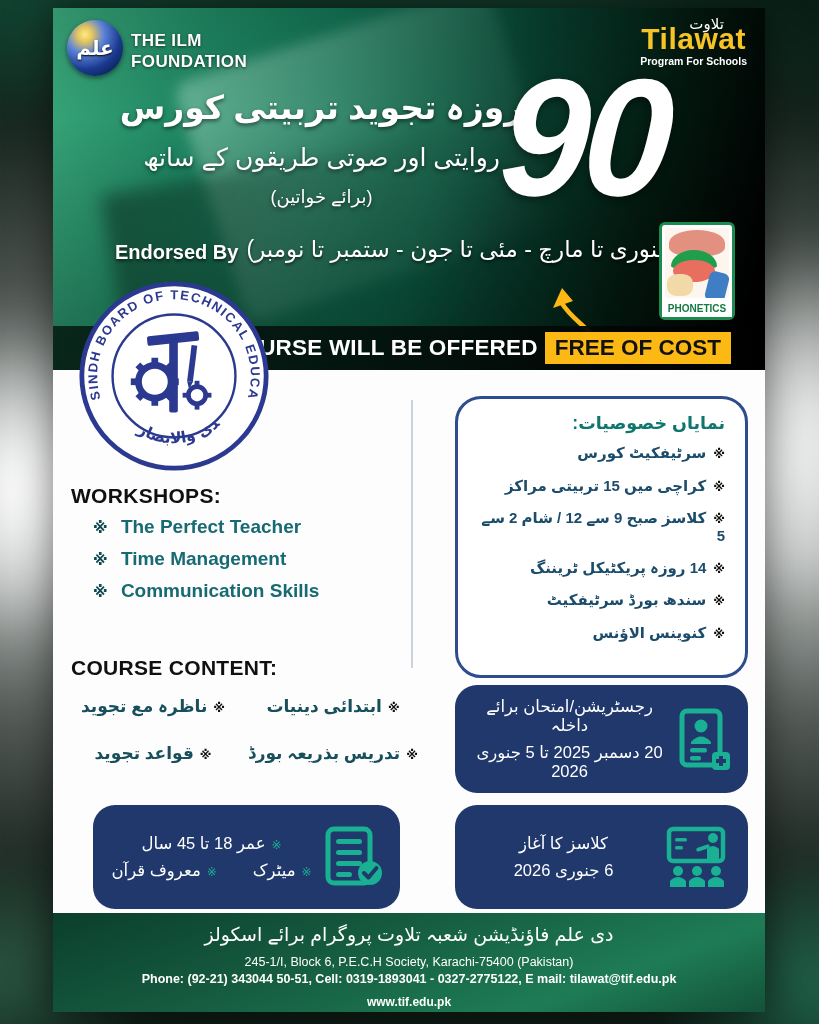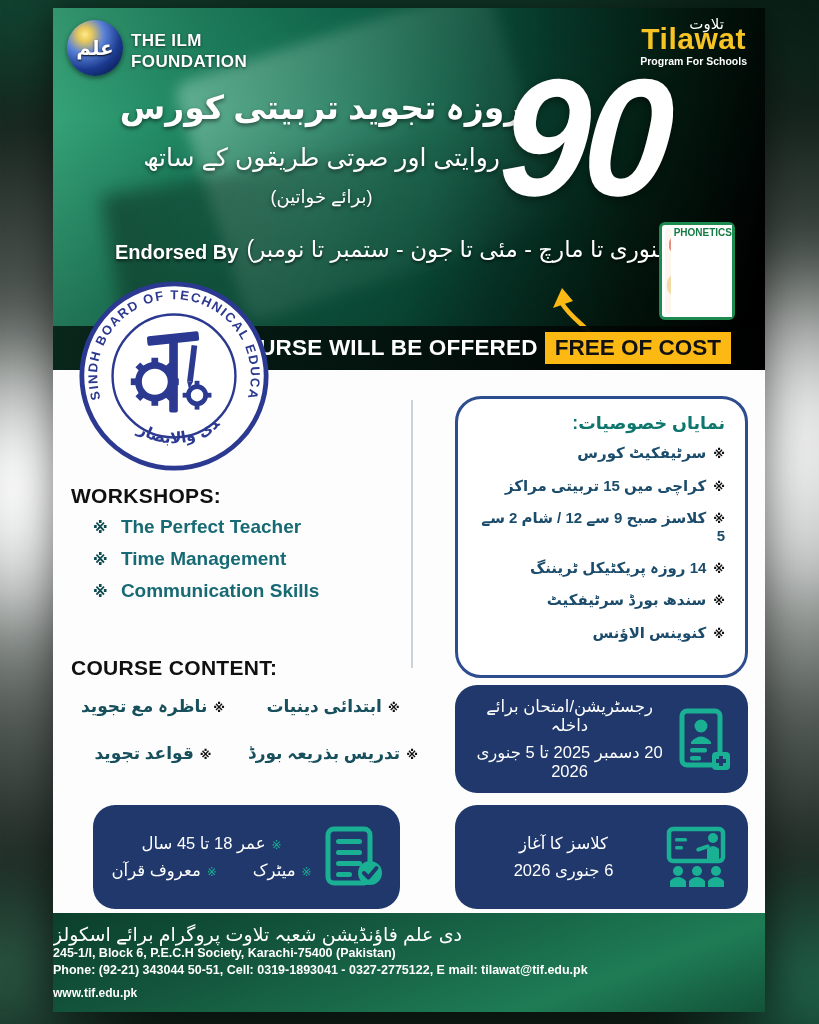--- a/index.html
+++ b/index.html
@@ -51,21 +51,21 @@
   .title-block{position:absolute;left:66px;top:80px;width:405px;text-align:center;color:#fff;direction:rtl;}
   .title-block .l1{font-size:33px;font-weight:800;text-shadow:0 2px 4px rgba(0,0,0,.55);}
   .title-block .l2{font-size:25px;margin-top:16px;text-shadow:0 2px 4px rgba(0,0,0,.55);}
   .title-block .l3{font-size:18px;margin-top:14px;text-shadow:0 2px 4px rgba(0,0,0,.55);}
   .ninety{position:absolute;left:448px;top:50px;color:#fff;font-size:160px;line-height:1;font-weight:900;
     font-style:italic;transform:scaleY(1.04) skewX(-4deg);text-shadow:0 3px 8px rgba(0,0,0,.45);letter-spacing:-6px;}
   .endorsed{position:absolute;left:62px;top:233px;color:#fff;font-weight:800;font-size:20px;text-shadow:0 2px 3px rgba(0,0,0,.6);}
   .dates{position:absolute;left:180px;top:228px;width:460px;text-align:center;color:#fff;font-size:23px;direction:rtl;
     text-shadow:0 2px 3px rgba(0,0,0,.6);}
   .phonetics{position:absolute;left:606px;top:214px;width:76px;height:98px;background:#fff;border:3px solid #1d8a4f;
-    border-radius:6px;box-sizing:border-box;display:flex;}
+    border-radius:6px;box-sizing:border-box;display:flex;flex-direction:column;}
   .mouth{flex:1;position:relative;margin:3px;background:#fdf6ee;border-radius:3px;overflow:hidden;}
   .mouth .skull{position:absolute;left:4px;top:2px;width:56px;height:26px;border-radius:60% 60% 40% 40%;background:#e2907f;}
   .mouth .palate{position:absolute;left:6px;top:22px;width:46px;height:20px;border-radius:50% 50% 50% 50%/80% 80% 20% 20%;background:#1f9e4b;}
   .mouth .tongue{position:absolute;left:8px;top:32px;width:42px;height:22px;border-radius:50%;background:#e86e5f;}
   .mouth .throat{position:absolute;left:42px;top:44px;width:20px;height:30px;background:#3f7ec4;transform:rotate(14deg);border-radius:6px;}
   .mouth .jaw{position:absolute;left:2px;top:46px;width:26px;height:22px;background:#f2d9a8;border-radius:40%;}
   .phonetics .plabel{background:#fff;color:#147a43;font-weight:800;font-size:10px;text-align:center;padding:2px 0 3px;}
   .free-arrow{position:absolute;left:494px;top:278px;width:52px;height:52px;}
   .banner{position:absolute;left:0;top:318px;width:712px;height:44px;
     background:linear-gradient(90deg,rgba(4,22,15,.82) 0%,rgba(3,14,10,.94) 55%,rgba(0,0,0,.97) 100%);
@@ -95,24 +95,24 @@
   .navybox .txt{flex:1;color:#fff;text-align:center;direction:rtl;}
   .navybox .icon{flex:0 0 auto;margin-left:10px;}
   .box-reg{left:402px;top:677px;width:293px;height:108px;}
   .box-elig{left:40px;top:797px;width:307px;height:104px;}
   .box-class{left:402px;top:797px;width:293px;height:104px;}
   .nline1{font-size:16.5px;margin-bottom:8px;}
   .nline2{font-size:16.5px;}
   .elig-row{display:flex;direction:rtl;justify-content:center;gap:36px;font-size:16.5px;}
   .tealbul{color:#19b093;font-size:12px;margin-left:6px;}
   
-  .footer{position:absolute;left:0;top:905px;width:712px;height:99px;text-align:left;color:#fff;
+  .footer{position:absolute;left:0;top:905px;width:712px;height:99px;text-align:center;color:#fff;
     background:linear-gradient(160deg,#0b3f2c 0%,#14583e 35%,#1e7c55 75%,#135239 100%);}
   .footer .furdu{font-size:19px;padding-top:10px;direction:rtl;}
-  .footer .faddr{font-size:12.5px;font-weight:700;}
+  .footer .faddr{font-size:12.5px;font-weight:400;margin-top:9px;}
   .footer .fphone{font-size:12.5px;font-weight:700;margin-top:3px;}
   .footer .fweb{font-size:12px;font-weight:700;margin-top:9px;}
 </style>
 </head>
 <body>
 
 <div class="backdrop"></div>
 
 <div class="poster">
 

